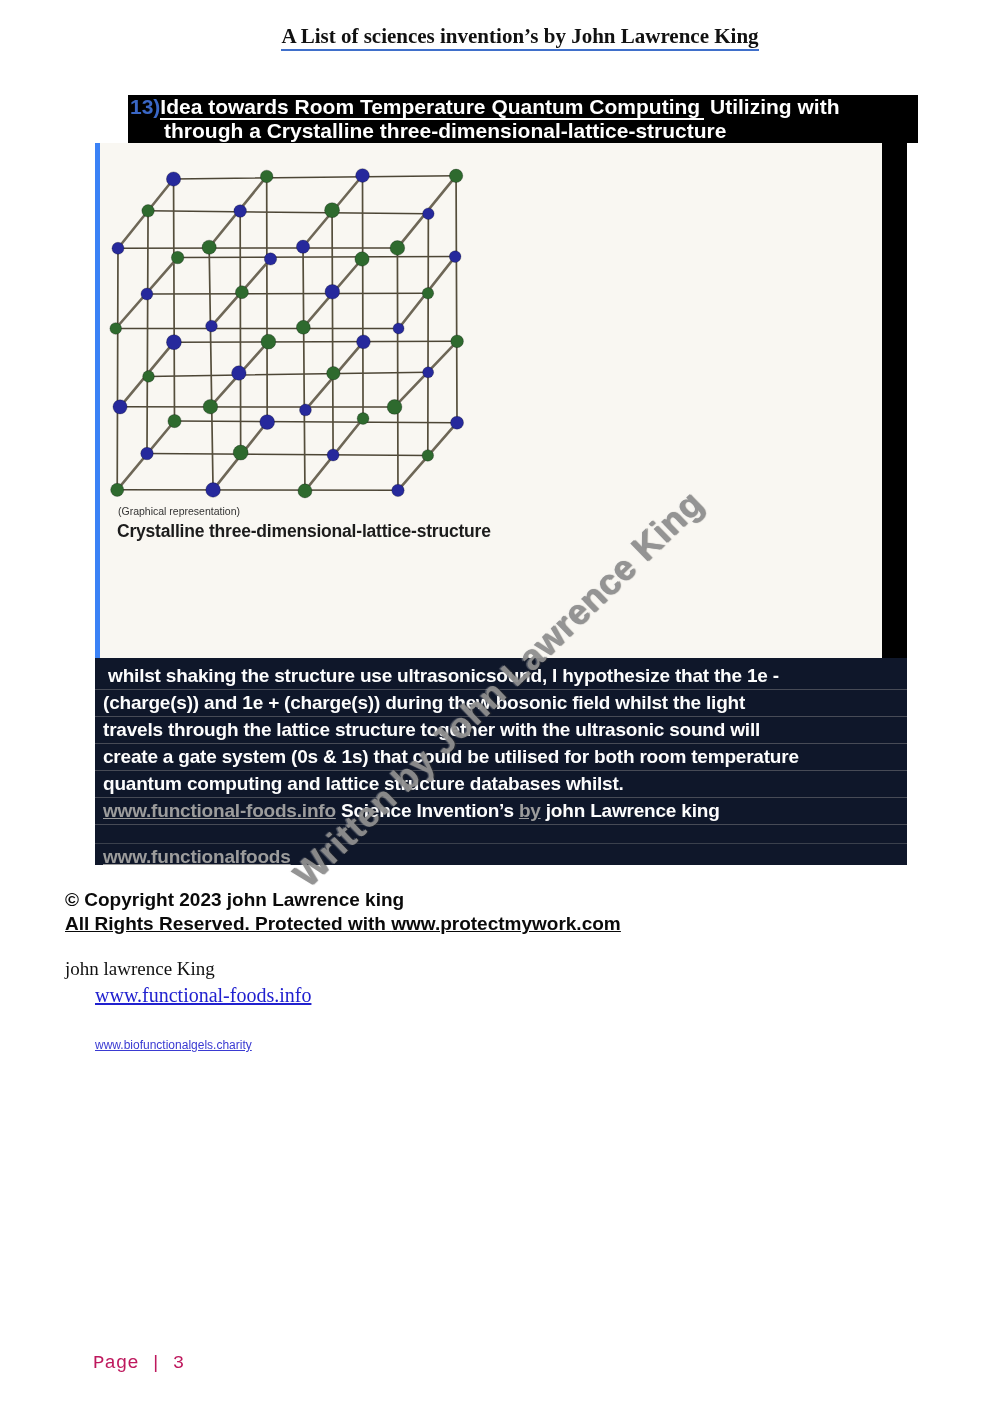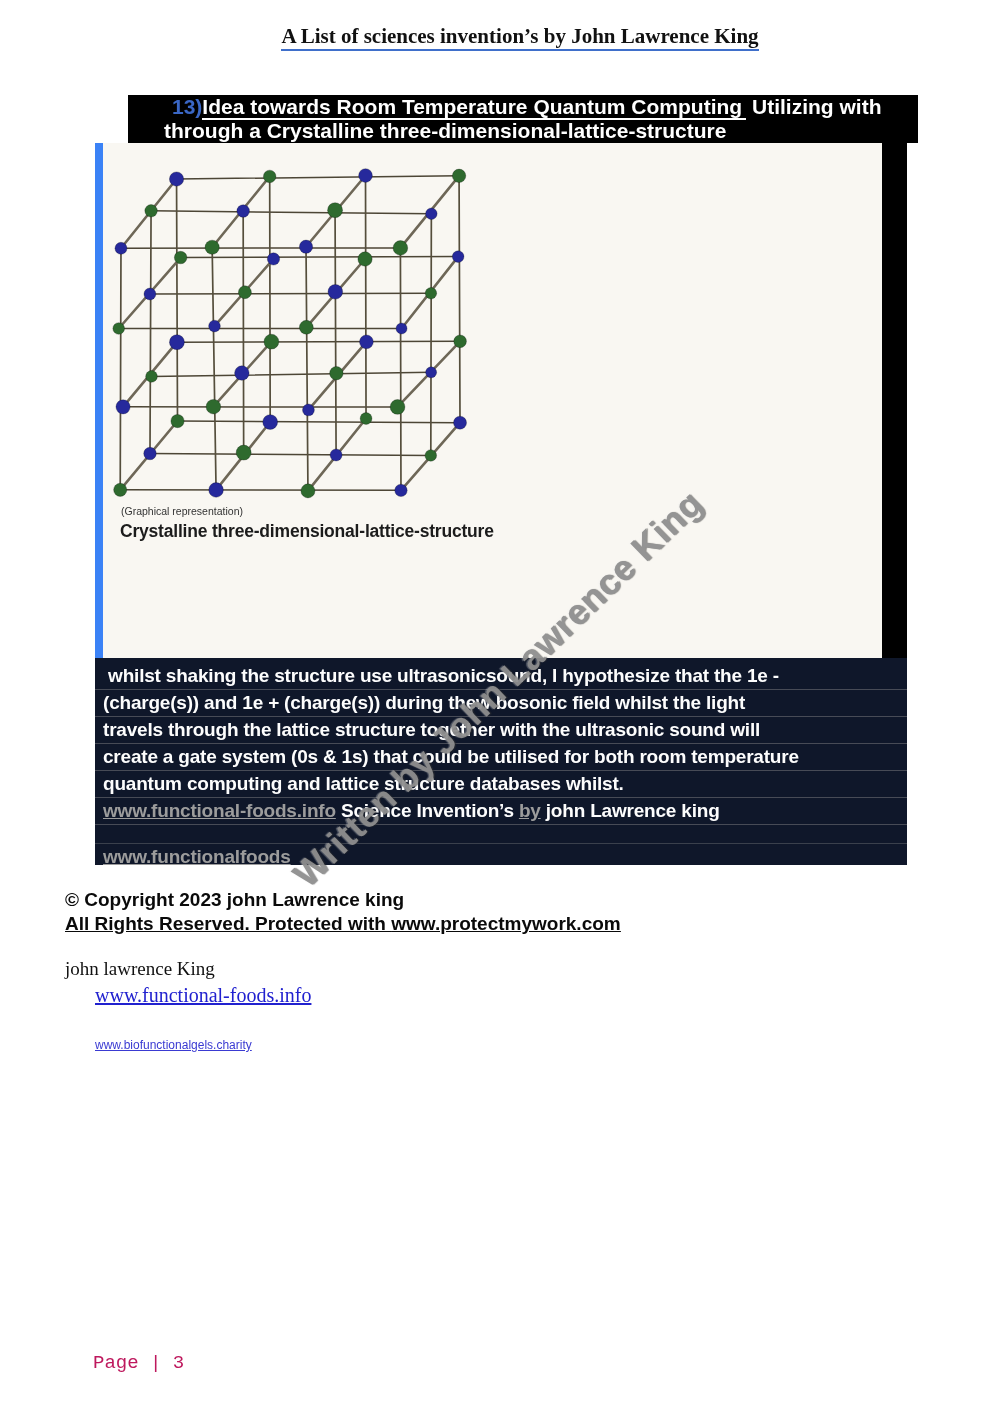--- a/index.html
+++ b/index.html
@@ -10,26 +10,26 @@
   
   .doc-title{top:24px;left:0;width:992px;text-align:center;
     font-family:"Liberation Serif",serif;font-weight:bold;font-size:21px;color:#111;padding-left:24px;}
   .doc-title span{border-bottom:2px solid #3f6fca;padding-bottom:1px;}
 
   
   .band{left:128px;top:95px;width:790px;height:48px;background:#000;
         color:#fff;font-weight:bold;font-size:21px;line-height:24px;z-index:2;}
   .band .row1{padding-left:2px;white-space:nowrap;}
   .band .row2{padding-left:36px;white-space:nowrap;}
-  .band .num{color:#3a67c6;margin-left:42px;}
+  .band .num{color:#3a67c6;}
   .band .undl{border-bottom:2px solid #fff;padding-right:4px;text-align:center;}
 
   
   .canvas{left:95px;top:143px;width:783px;height:515px;background:#f9f7f2;
-          border-left:8px solid #3b82f6;z-index:1;}
+          border-left:5px solid #3b82f6;z-index:1;}
   .lattice-svg{position:absolute;left:0;top:0;}
   .cap-small{position:absolute;left:18px;top:362px;font-size:10.5px;color:#333;}
   .cap-bold{position:absolute;left:17px;top:378px;font-size:17.5px;font-weight:bold;
             color:#1c1c1c;letter-spacing:-0.2px;}
 
   
   .strip{left:882px;top:143px;width:25px;height:515px;background:#000;z-index:1;}
 
   
   .tblock{left:95px;top:658px;width:812px;height:207px;background:#0f172a;

